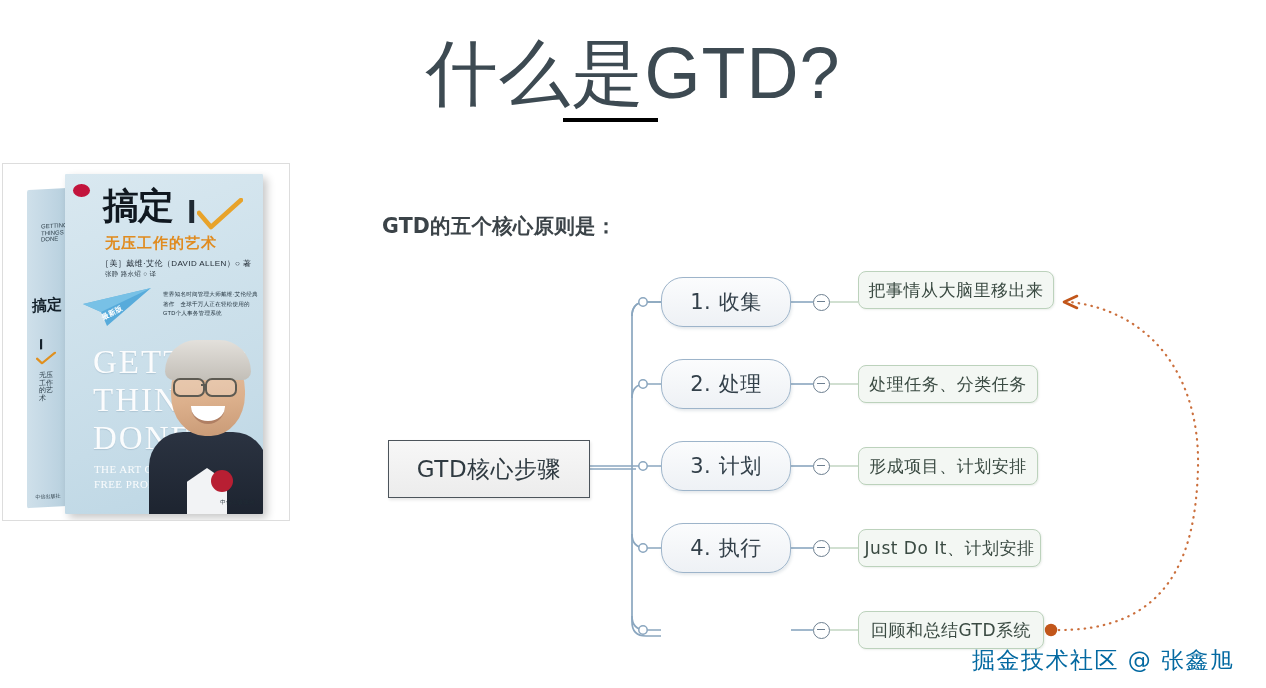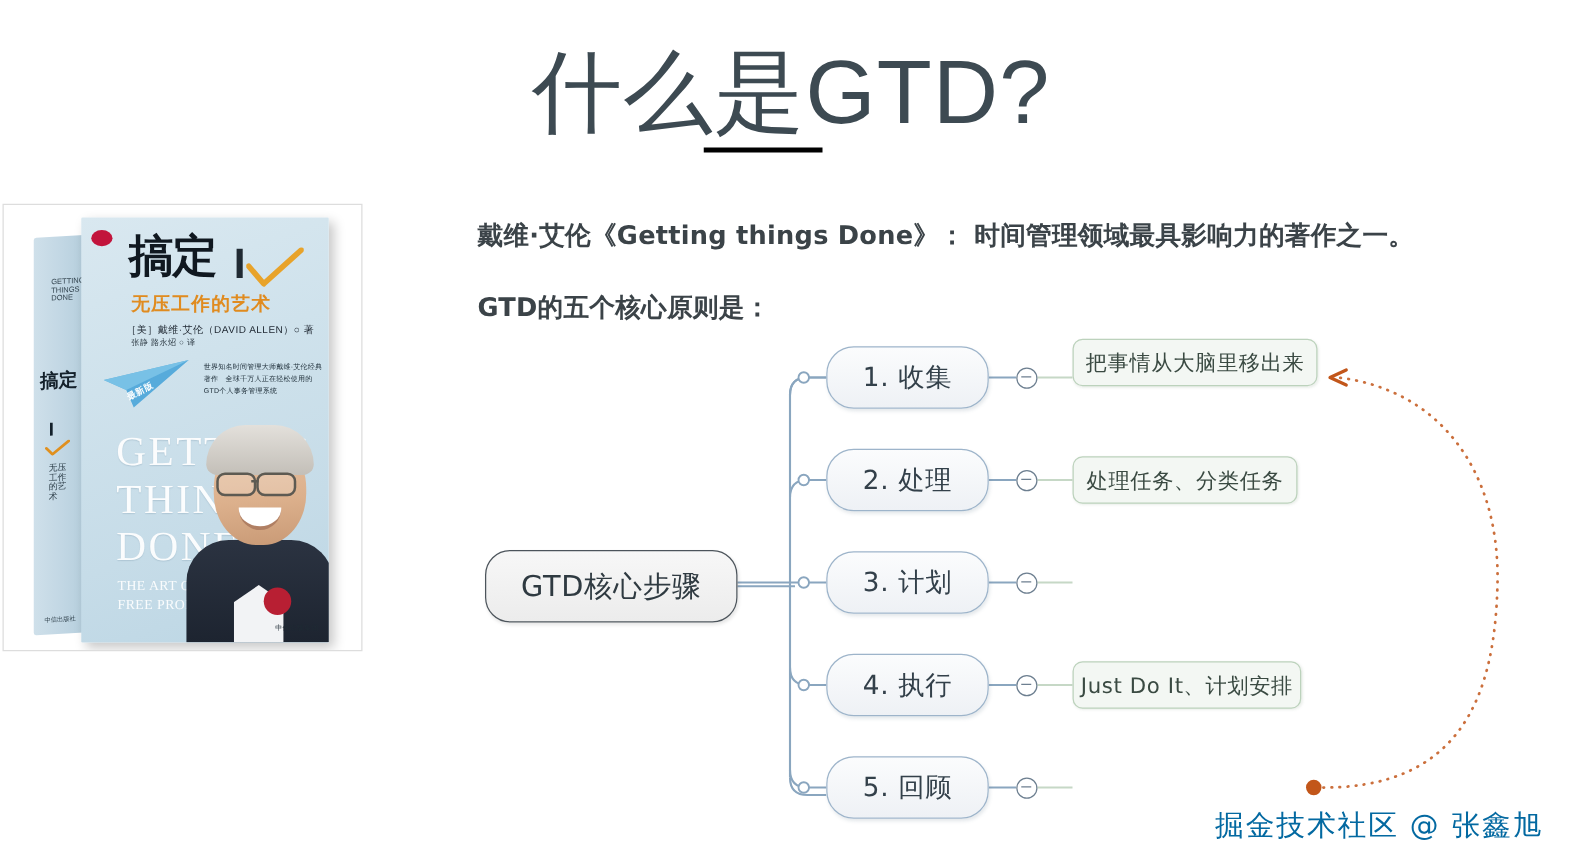--- a/index.html
+++ b/index.html
@@ -141,34 +141,34 @@
   }
 
   
   .body-line{
     position:absolute;left:382px;
     font-size:20.5px;font-weight:700;color:#3b4348;
     letter-spacing:.2px;white-space:nowrap;
     font-family:"DejaVu Sans","Liberation Sans",sans-serif;
   }
   .bl1{top:174px;}
-  .bl2{top:232px;}
+  .bl2{top:212px;}
 
   
   .map{position:absolute;left:380px;top:255px;width:886px;height:410px;}
   .map svg{position:absolute;left:0;top:0;}
 
   .node{
     position:absolute;box-sizing:border-box;
     display:flex;align-items:center;justify-content:center;
     white-space:nowrap;
   }
   .root-node{
     left:8px;top:185px;width:202px;height:58px;
-    border:1.6px solid #4c545b;border-radius:20px;
+    border:1.6px solid #4c545b;border-radius:0;
     background:linear-gradient(180deg,#f7f7f7 0%,#ececec 100%);
     box-shadow:1px 2px 3px rgba(0,0,0,.10);
     font-size:23px;color:#2f3a41;letter-spacing:.5px;
     font-family:"DejaVu Sans","Liberation Sans",sans-serif;
   }
   .step-node{
     width:130px;height:50px;left:281px;
     border:1.3px solid #9db4ca;border-radius:22px;
     background:linear-gradient(180deg,#fbfcfd 0%,#eef1f5 100%);
     box-shadow:1px 2px 3px rgba(90,110,130,.16);
@@ -257,21 +257,20 @@
           <div class="glass-bridge"></div>
           <div class="smile"></div>
         </div>
 
         <div class="press-seal"></div>
         <div class="press-name">中信出版集团</div>
       </div>
     </div>
   </div>
 
-  <div class="body-line bl1">戴维·艾伦《Getting things Done》： 时间管理领域最具影响力的著作之一。</div>
   <div class="body-line bl2">GTD的五个核心原则是：</div>
 
   <div class="map">
 
     <svg width="886" height="410">
 
       <g stroke="#8aa6bf" stroke-width="1.7" fill="none">
         <path d="M210 214 L256 214"></path>
         <path d="M256 214 L256 214"></path>
 
@@ -327,36 +326,39 @@
       </div>
     <div class="node step-node" style="top:104px">
       <span>2. 处理</span>
       </div>
     <div class="node step-node" style="top:186px">
       <span>3. 计划</span>
       </div>
     <div class="node step-node" style="top:268px">
       <span>4. 执行</span>
       </div>
-    <div class="node step-node" style="top:350px">
-      <span>5. 回顾</span>
-      </div>
 
     <div class="collapse" style="top:38.5px"></div>
     <div class="collapse" style="top:120.5px"></div>
     <div class="collapse" style="top:202.5px"></div>
     <div class="collapse" style="top:284.5px"></div>
     <div class="collapse" style="top:366.5px"></div>
 
     <div class="node leaf-node" style="top:16px;width:196px">
       <span>把事情从大脑里移出来</span>
       </div>
     <div class="node leaf-node" style="top:110px;width:180px">
       <span>处理任务、分类任务</span>
       </div>
+    <div class="node leaf-node" style="top:192px;width:180px">
+      <span>形成项目、计划安排</span>
+      </div>
     <div class="node leaf-node" style="top:274px;width:183px">
       <span>Just Do It、计划安排</span>
       </div>
+    <div class="node leaf-node" style="top:356px;width:186px">
+      <span>回顾和总结GTD系统</span>
+      </div>
   </div>
 
   <div class="watermark">掘金技术社区 @ 张鑫旭</div>
 
 </div>
 
 </body></html>

